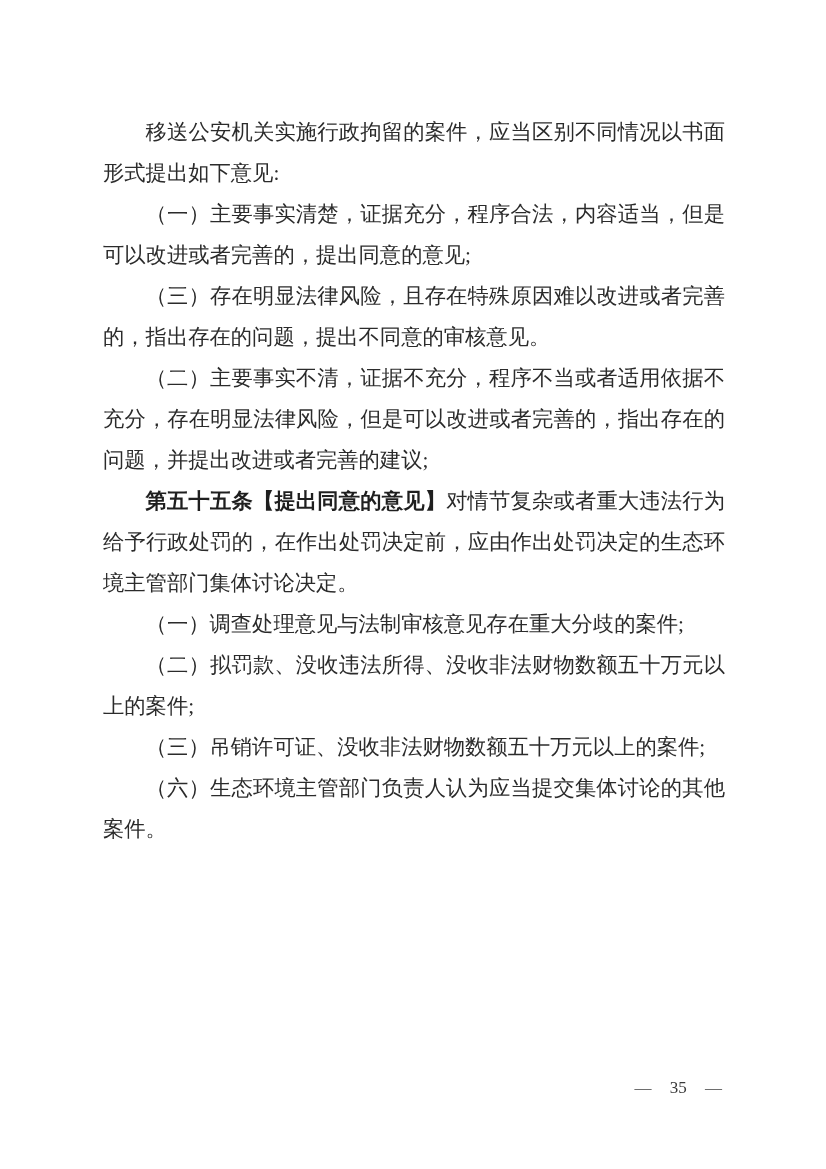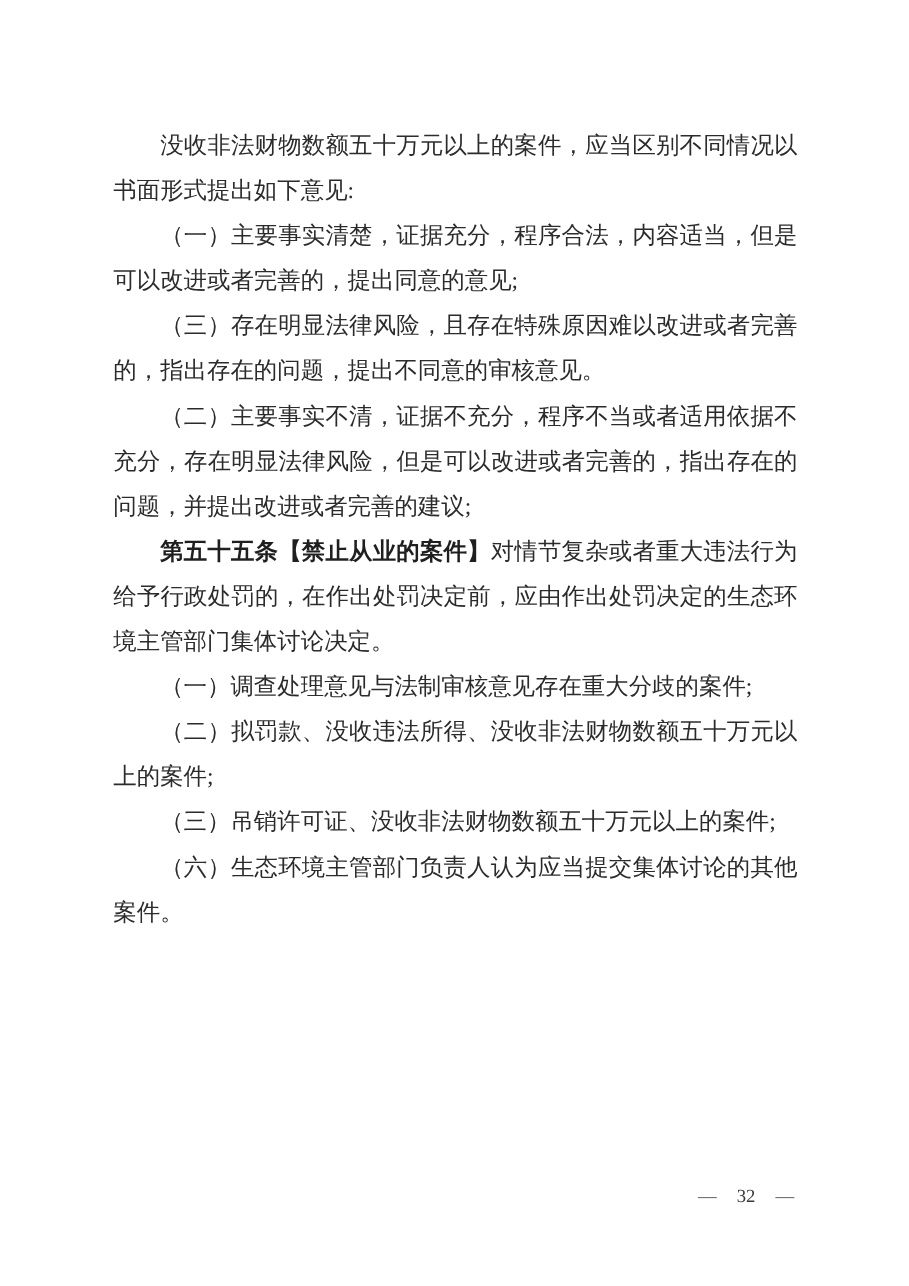--- a/index.html
+++ b/index.html
@@ -56,30 +56,30 @@
     margin: 0 14px;
     color: #3a3a3a;
   }
 </style>
 </head>
 <body>
 
 <div class="page">
 
   <div class="doc-body" id="doc-body">
-      <p class="para"><span class="seg-normal">没收非法财物数额五十万元以上的案件，应当区别不同情况以书面形式提出如下意见:</span></p>
+      <p class="para"><span class="seg-normal">移送公安机关实施行政拘留的案件，应当区别不同情况以书面形式提出如下意见:</span></p>
       <p class="para"><span class="seg-normal">（一）主要事实清楚，证据充分，程序合法，内容适当，但是可以改进或者完善的，提出同意的意见;</span></p>
       <p class="para"><span class="seg-normal">（三）存在明显法律风险，且存在特殊原因难以改进或者完善的，指出存在的问题，提出不同意的审核意见。</span></p>
       <p class="para"><span class="seg-normal">（二）主要事实不清，证据不充分，程序不当或者适用依据不充分，存在明显法律风险，但是可以改进或者完善的，指出存在的问题，并提出改进或者完善的建议;</span></p>
-      <p class="para"><span class="seg-bold">第五十五条【禁止从业的案件】</span><span class="seg-normal">对情节复杂或者重大违法行为给予行政处罚的，在作出处罚决定前，应由作出处罚决定的生态环境主管部门集体讨论决定。</span></p>
+      <p class="para"><span class="seg-bold">第五十五条【提出同意的意见】</span><span class="seg-normal">对情节复杂或者重大违法行为给予行政处罚的，在作出处罚决定前，应由作出处罚决定的生态环境主管部门集体讨论决定。</span></p>
       <p class="para"><span class="seg-normal">（一）调查处理意见与法制审核意见存在重大分歧的案件;</span></p>
       <p class="para"><span class="seg-normal">（二）拟罚款、没收违法所得、没收非法财物数额五十万元以上的案件;</span></p>
       <p class="para"><span class="seg-normal">（三）吊销许可证、没收非法财物数额五十万元以上的案件;</span></p>
       <p class="para"><span class="seg-normal">（六）生态环境主管部门负责人认为应当提交集体讨论的其他案件。</span></p>
     </div>
 
   <div class="footer">
     <span class="dash">—</span>
-    <span class="num">32</span>
+    <span class="num">35</span>
     <span class="dash">—</span>
   </div>
 
 </div>
 
 </body></html>

